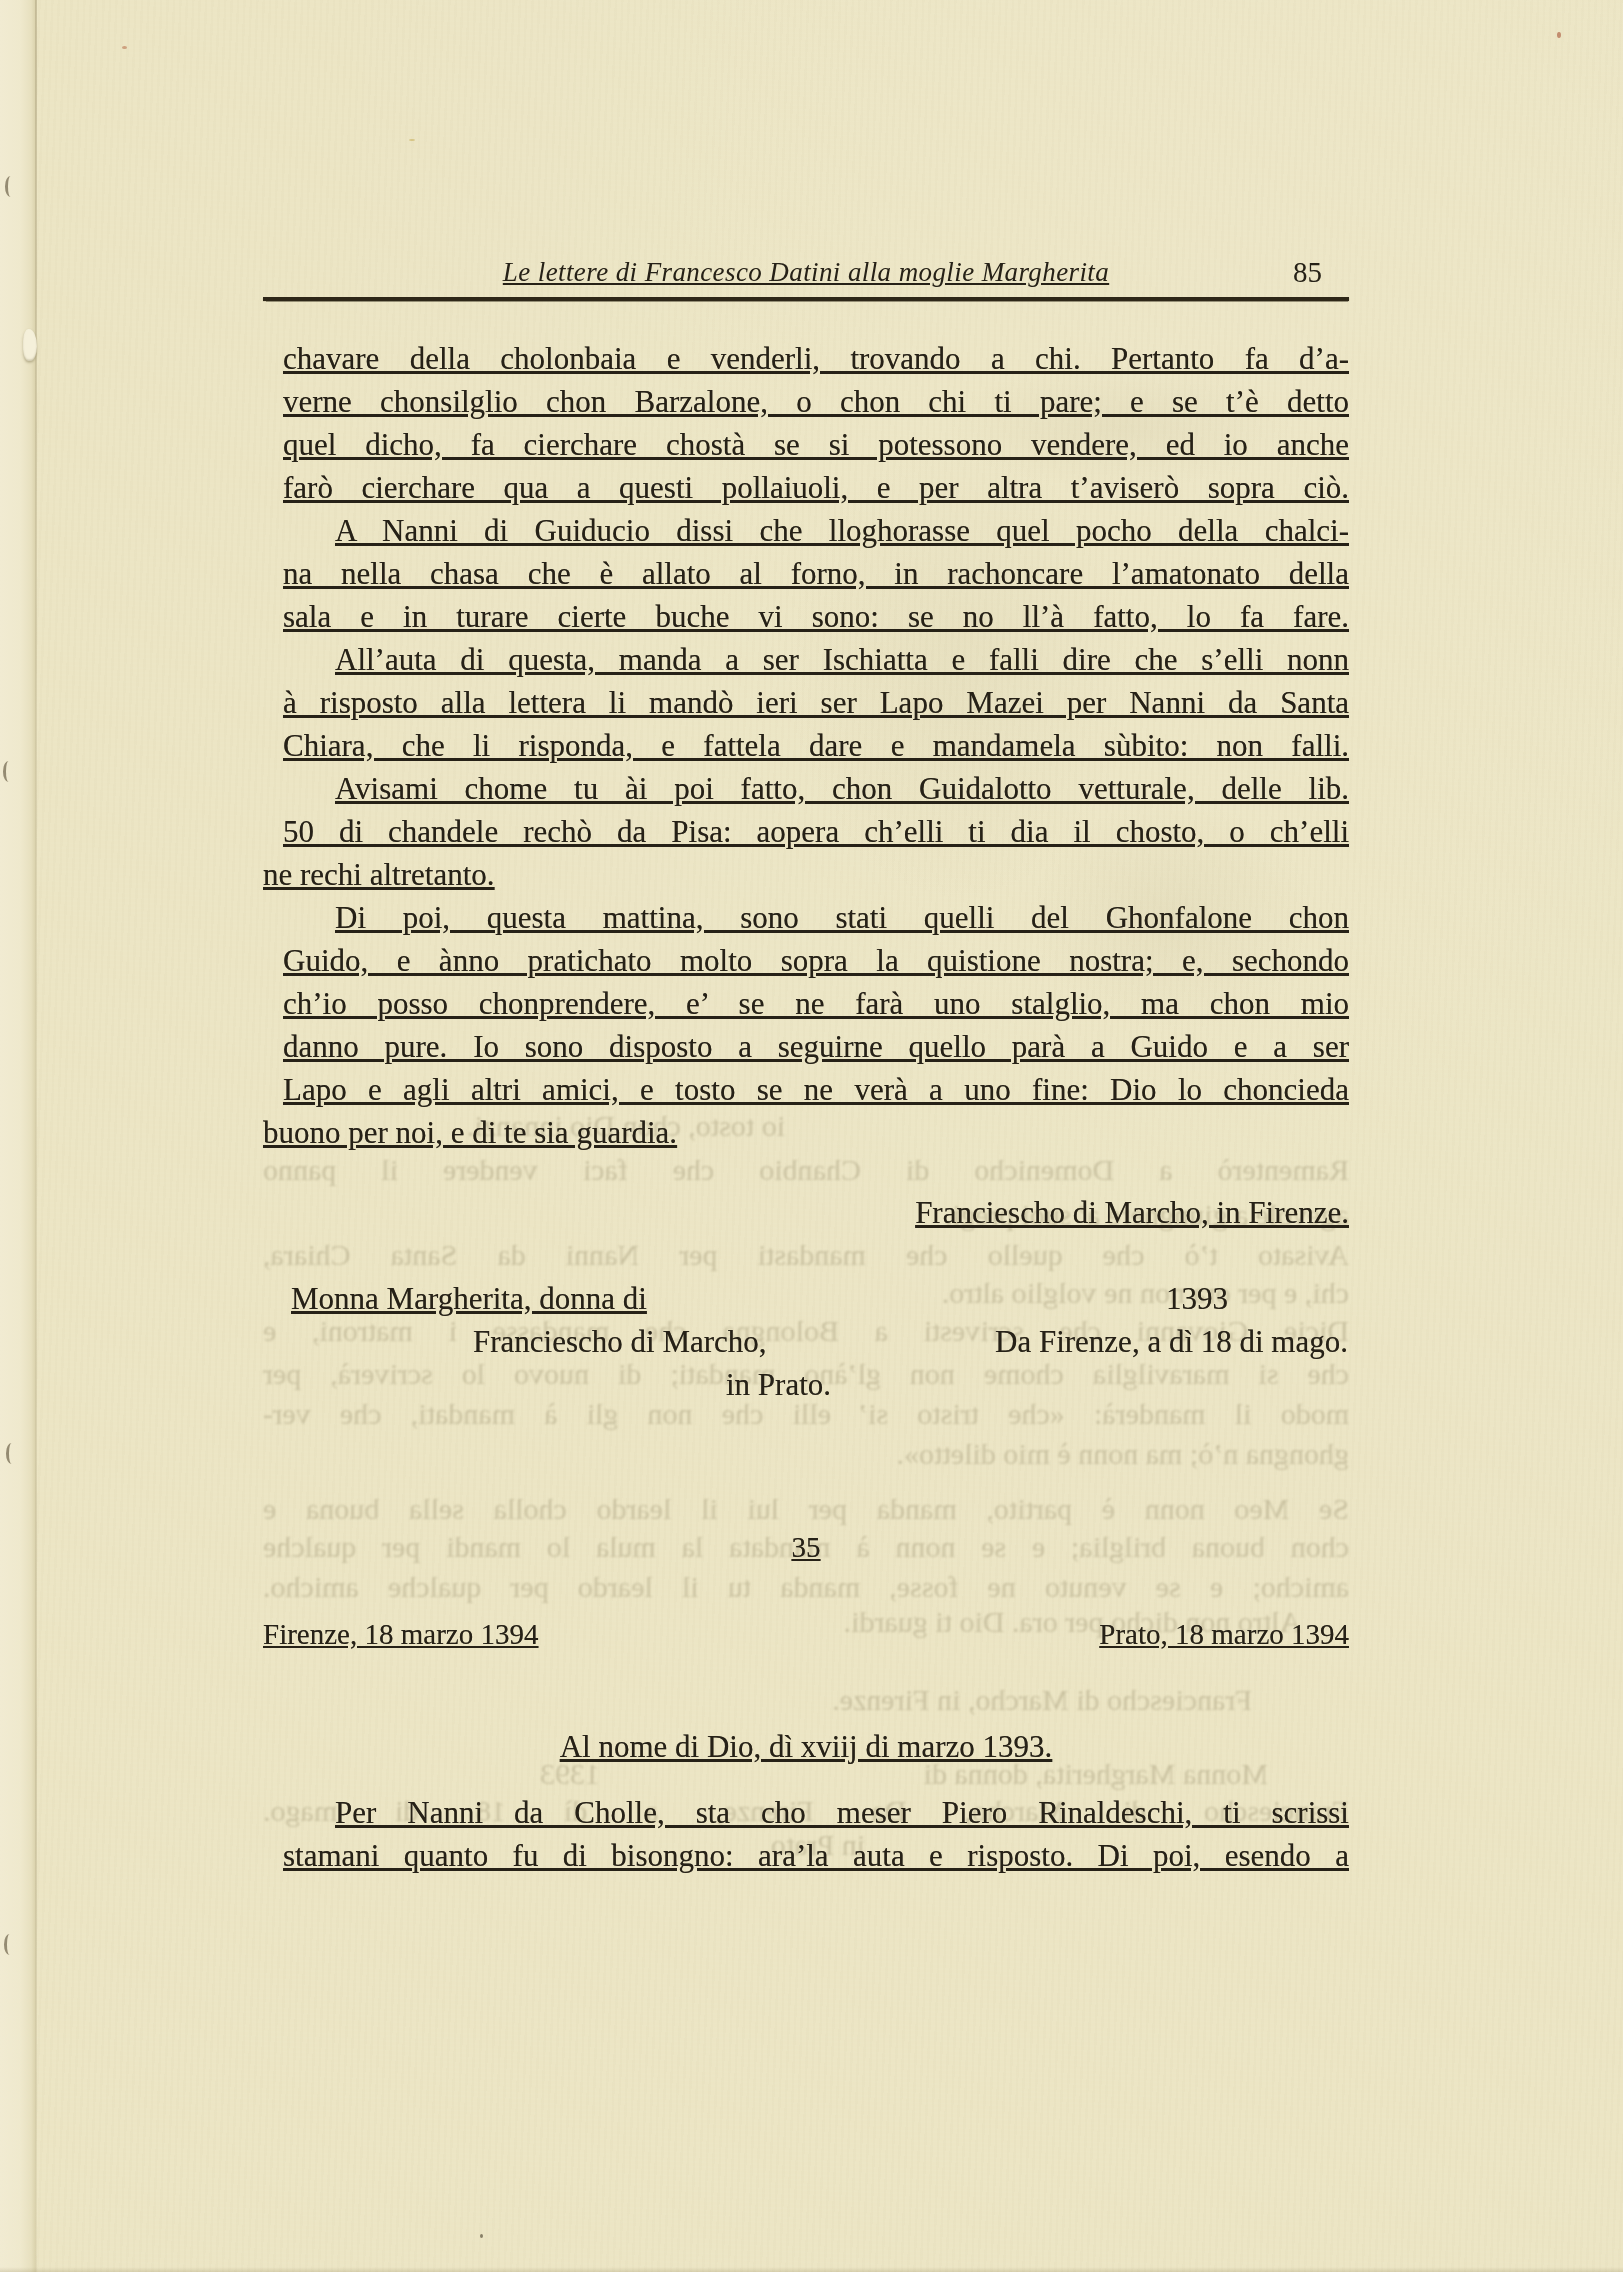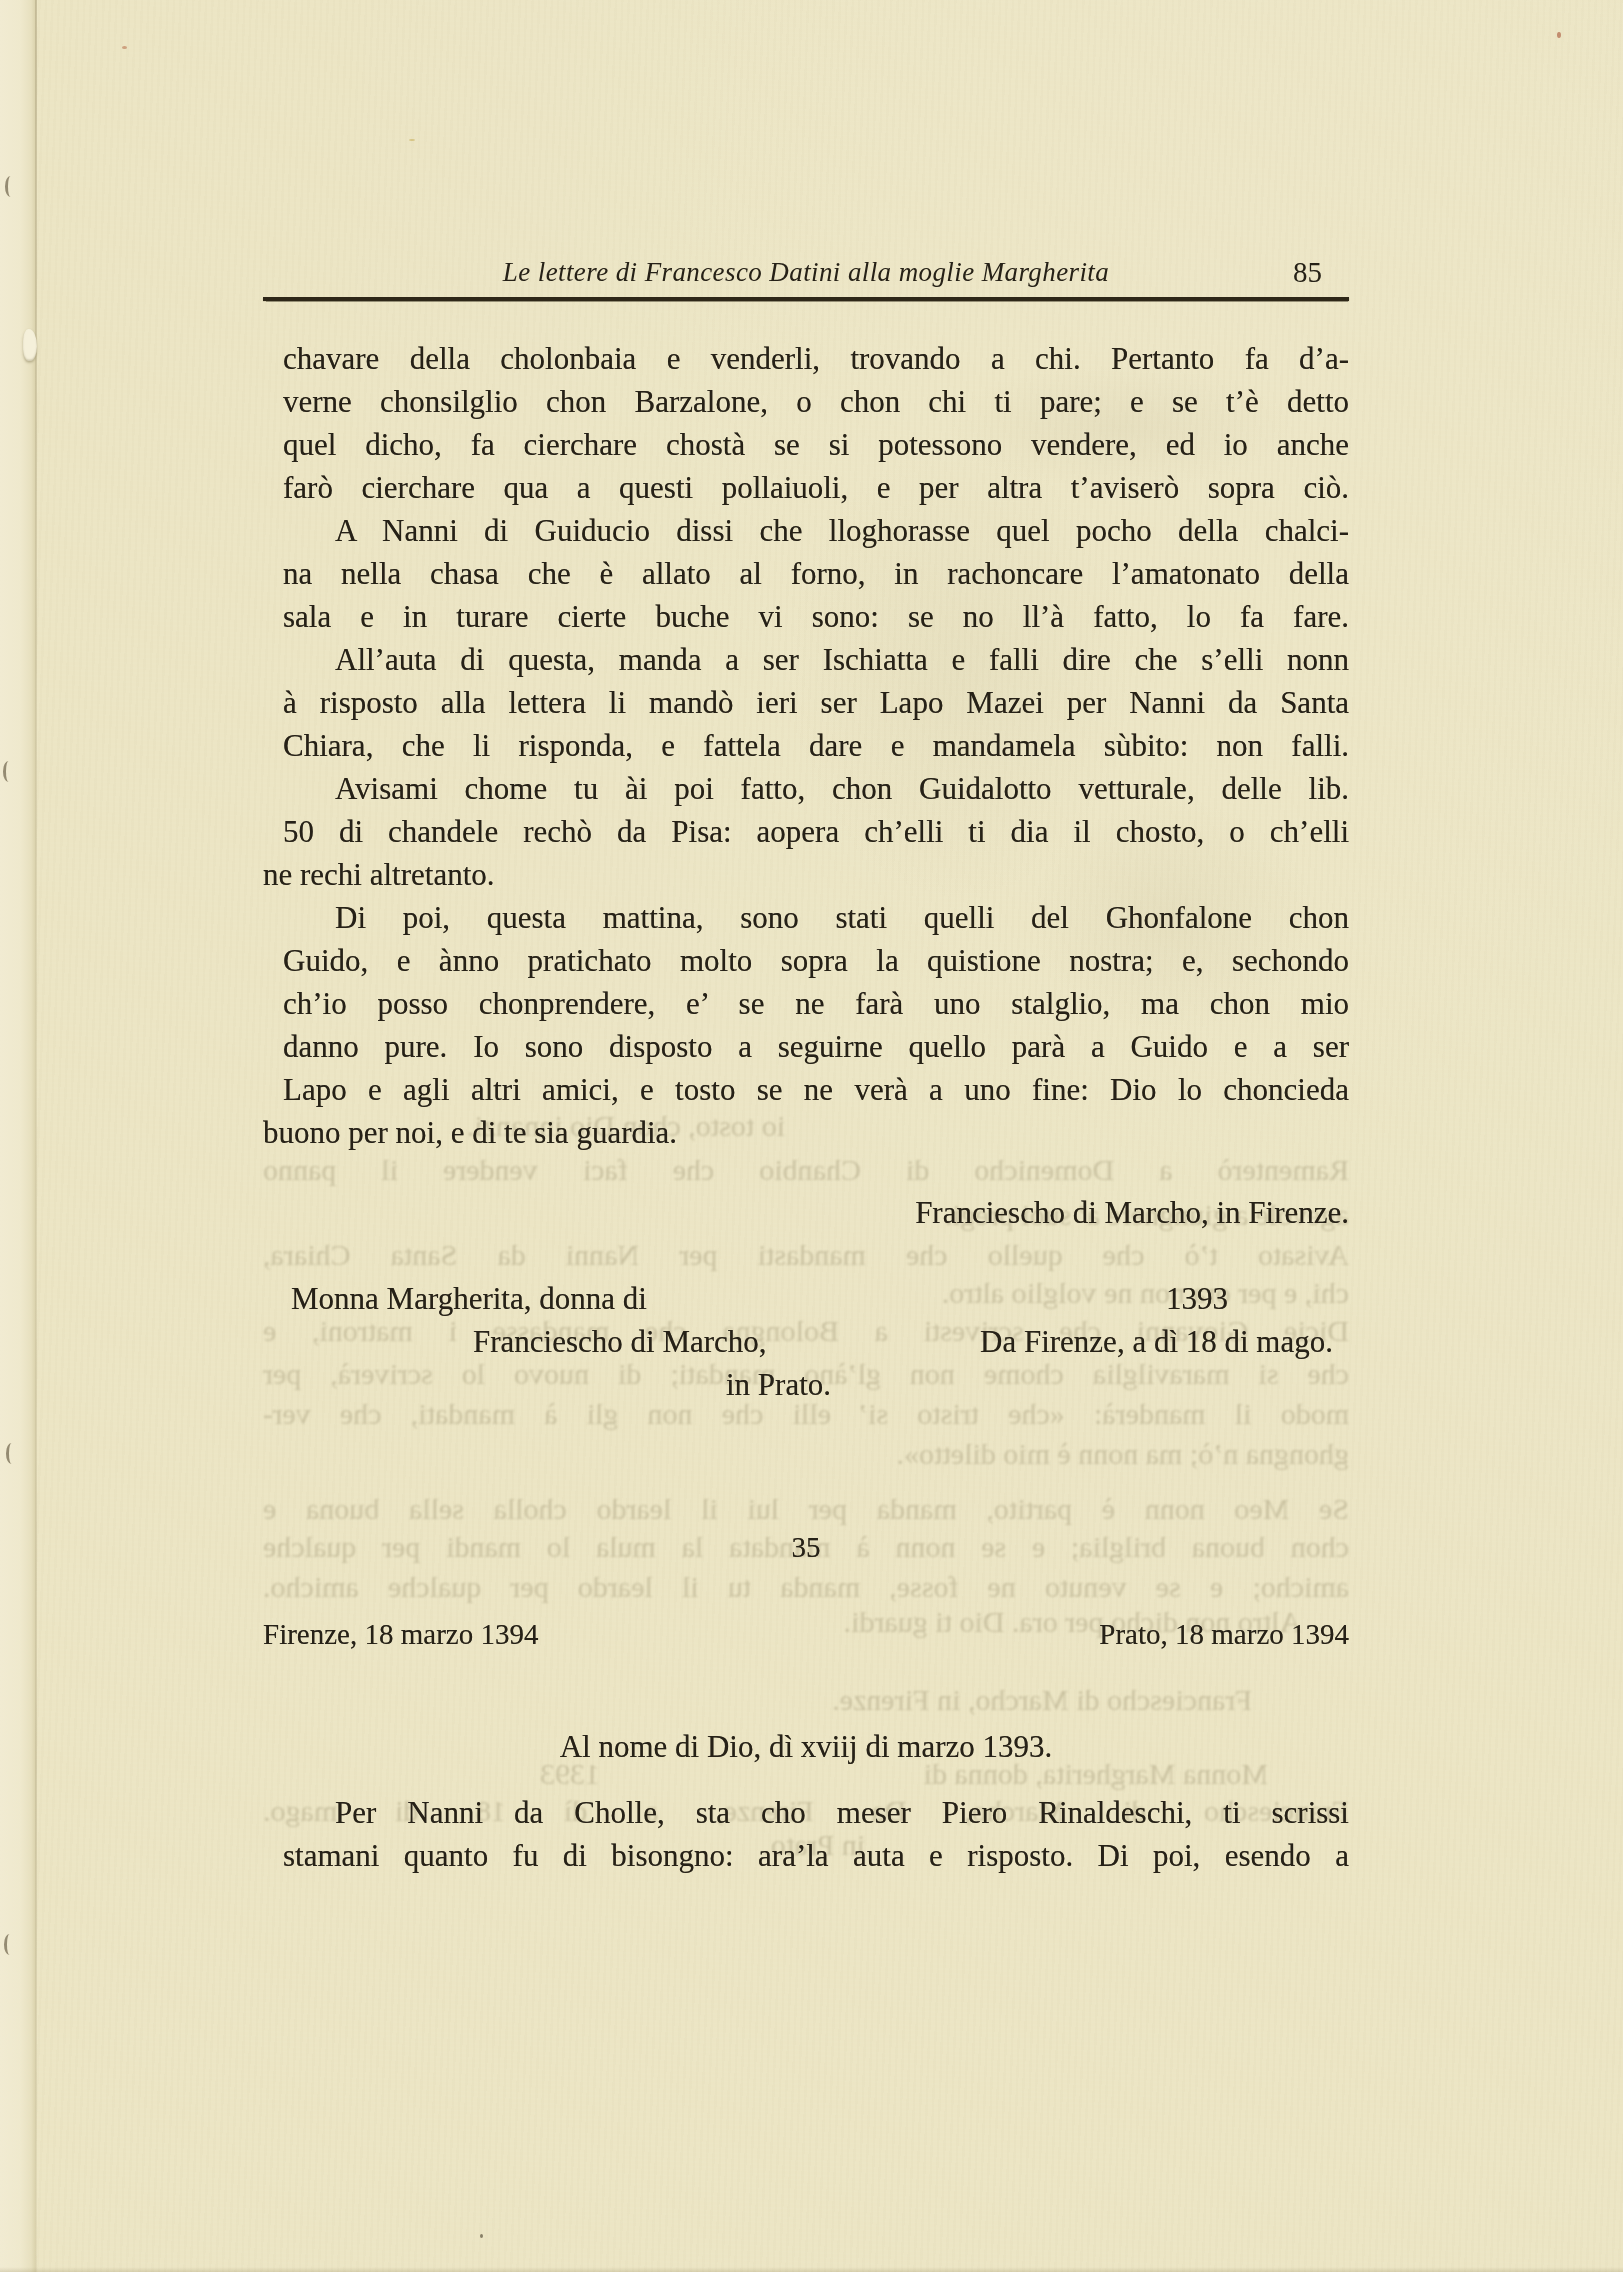--- a/index.html
+++ b/index.html
@@ -26,39 +26,39 @@
   .stitch{position:absolute;width:8px;height:21px;border-left:3.2px solid rgba(72,60,36,0.55);border-radius:50% 50% 50% 50%;}
   .notch{position:absolute;left:22.6px;top:329px;width:14.5px;height:32px;background:#f5f0da;border-radius:40% 60% 50% 40%;box-shadow:0 1.6px 2.4px rgba(120,108,70,0.45), inset 0 -1.6px 1.6px rgba(120,108,70,0.3);}
   .speck{position:absolute;border-radius:50%;}
   .blotch{position:absolute;left:709px;top:338px;width:661px;height:741px;pointer-events:none;
     background:
       radial-gradient(closest-side at 62% 12%, rgba(140,128,88,0.07), transparent 70%),
       radial-gradient(closest-side at 38% 45%, rgba(140,128,88,0.06), transparent 70%),
       radial-gradient(closest-side at 70% 78%, rgba(140,128,88,0.07), transparent 72%);}
 
   
-  .tb{position:absolute;left:263px;width:1086px;}
+  .tb{position:absolute;left:263px;width:1086px;text-decoration:underline;}
   .header-row{top:254px;height:37px;}
   .running-title{display:block;text-align:center;font-style:italic;font-size:27px;line-height:37px;letter-spacing:0.4px;}
   .page-number{position:absolute;right:27px;top:0;font-size:29px;line-height:37px;}
   .rule{top:297px;height:4px;background:#2e2718;box-shadow:0 0.8px 0.8px rgba(46,39,24,0.45);}
 
   .bodyblock{font-size:31px;}
   .line{display:block;height:43px;line-height:43px;white-space:normal;}
   .line.j{text-align:justify;text-align-last:justify;text-justify:inter-word;margin-left:20px;}
   .line.ind{padding-left:52px;}
   .bodyblock,.sig,.addr,.letter-num,.dates,.salutation{text-shadow:0 0 0.4px rgba(38,33,23,0.55);}
 
   .b34{top:337px;}
   .sig{top:1195px;font-size:31px;text-align:right;}
   .addr{top:1277px;font-size:31px;}
   .addr .row{position:relative;height:43px;line-height:43px;margin-left:28px;}
   .addr .year{position:absolute;left:875px;top:0;}
   .addr .l2{margin-left:182px;text-align:right;}
-  .addr .origin{position:absolute;right:16px;top:0;text-align:right;}
+  .addr .origin{position:absolute;right:1px;top:0;text-align:right;}
   .addr .l3{margin-left:435px;text-align:center;}
   .letter-num{top:1531px;text-align:center;font-size:29px;}
   .dates{top:1618px;font-size:29px;display:flex;justify-content:space-between;}
   .salutation{top:1705px;text-align:center;font-size:31px;margin-top:24px;}
   .b35{top:1791px;}
 
   
   .ghosts{position:absolute;left:263px;top:0;width:1086px;height:2273px;
     transform:scaleX(-1);filter:blur(1.3px);opacity:0.34;color:#8d8361;
     font-size:30px;pointer-events:none;}

